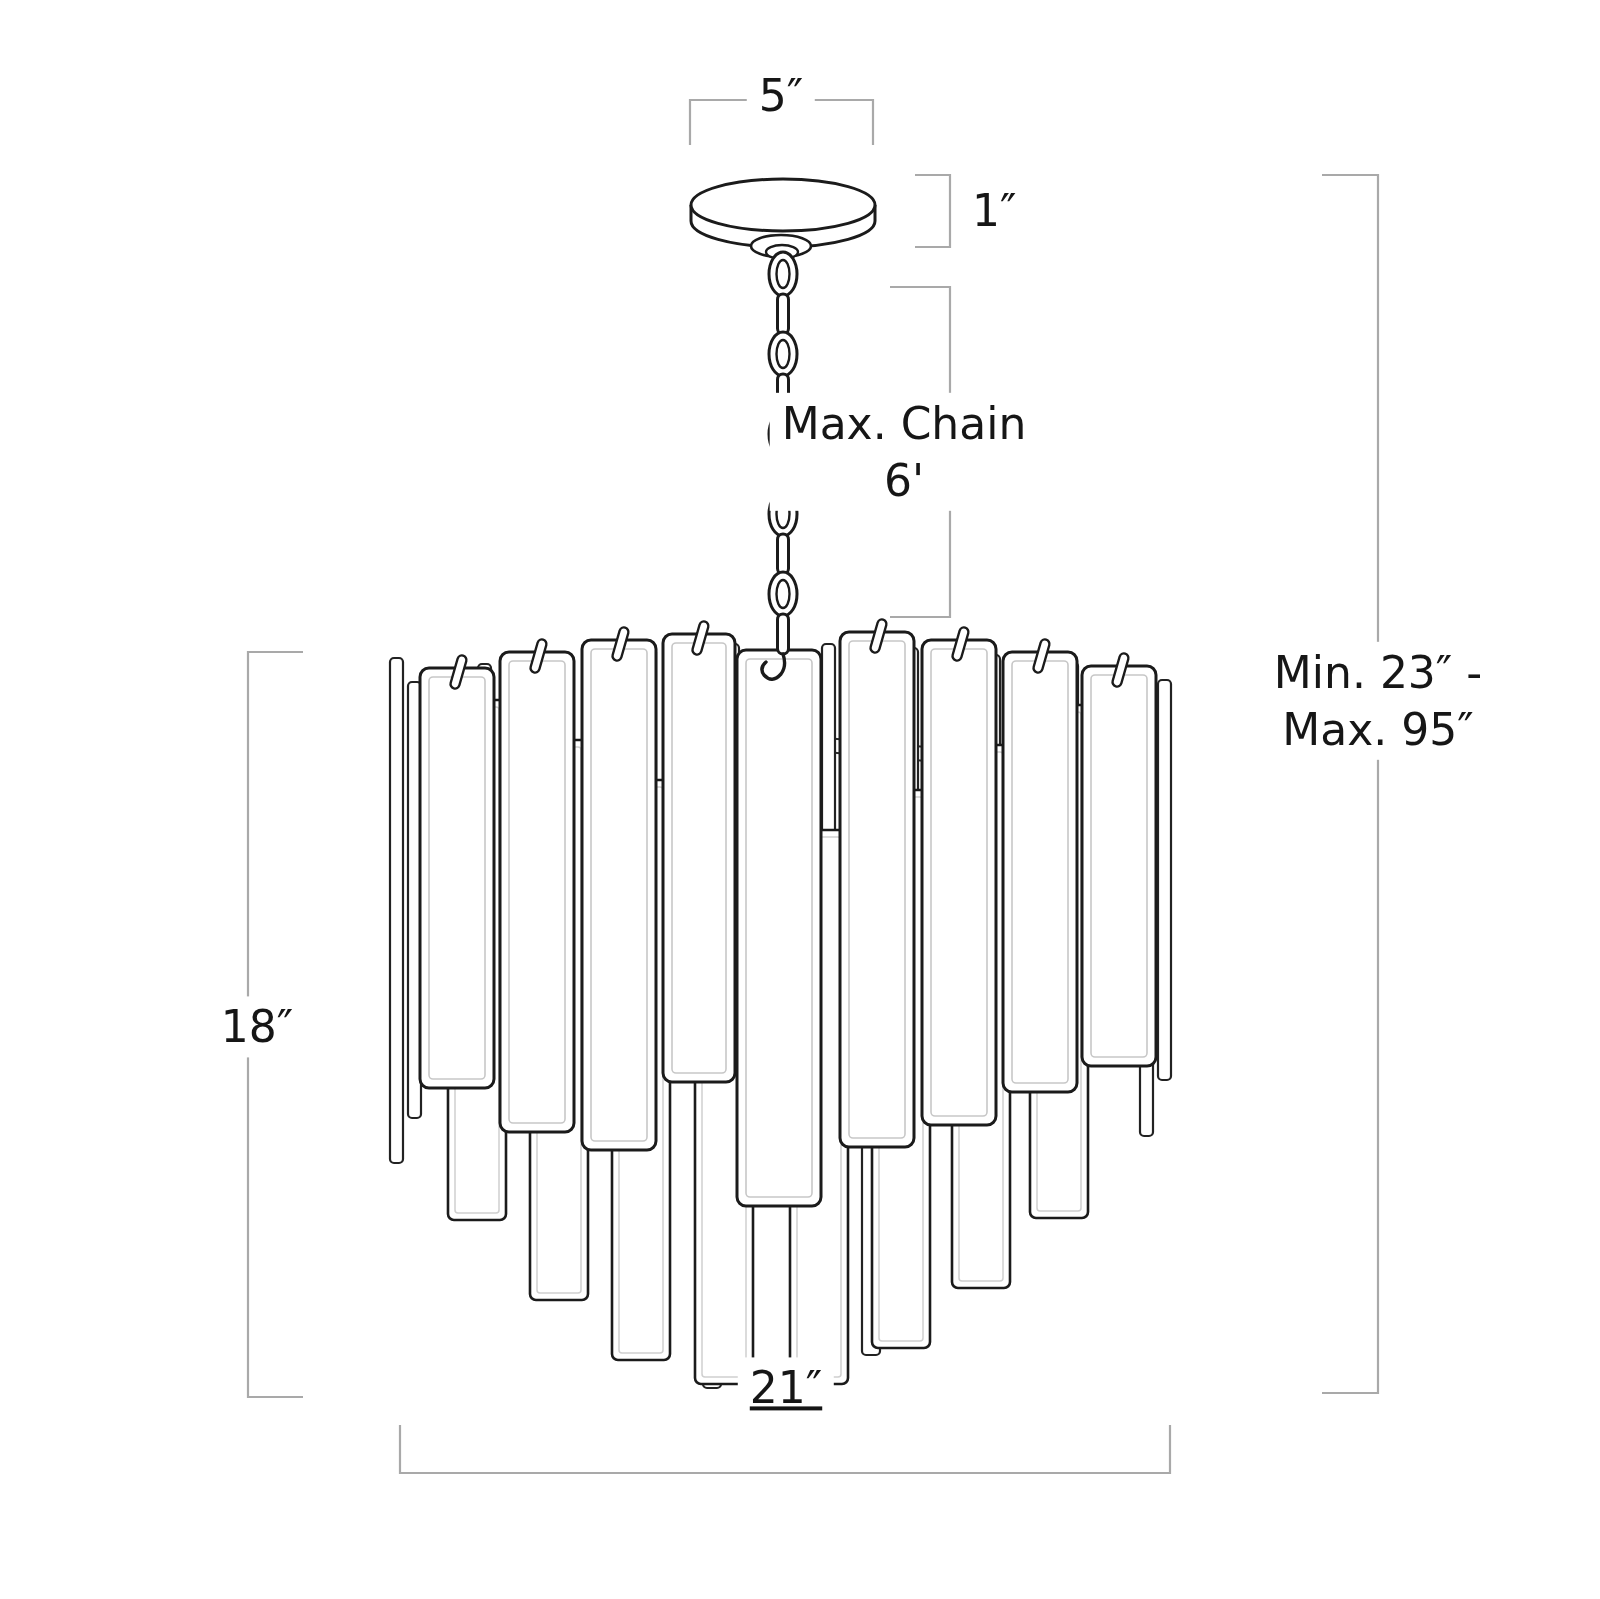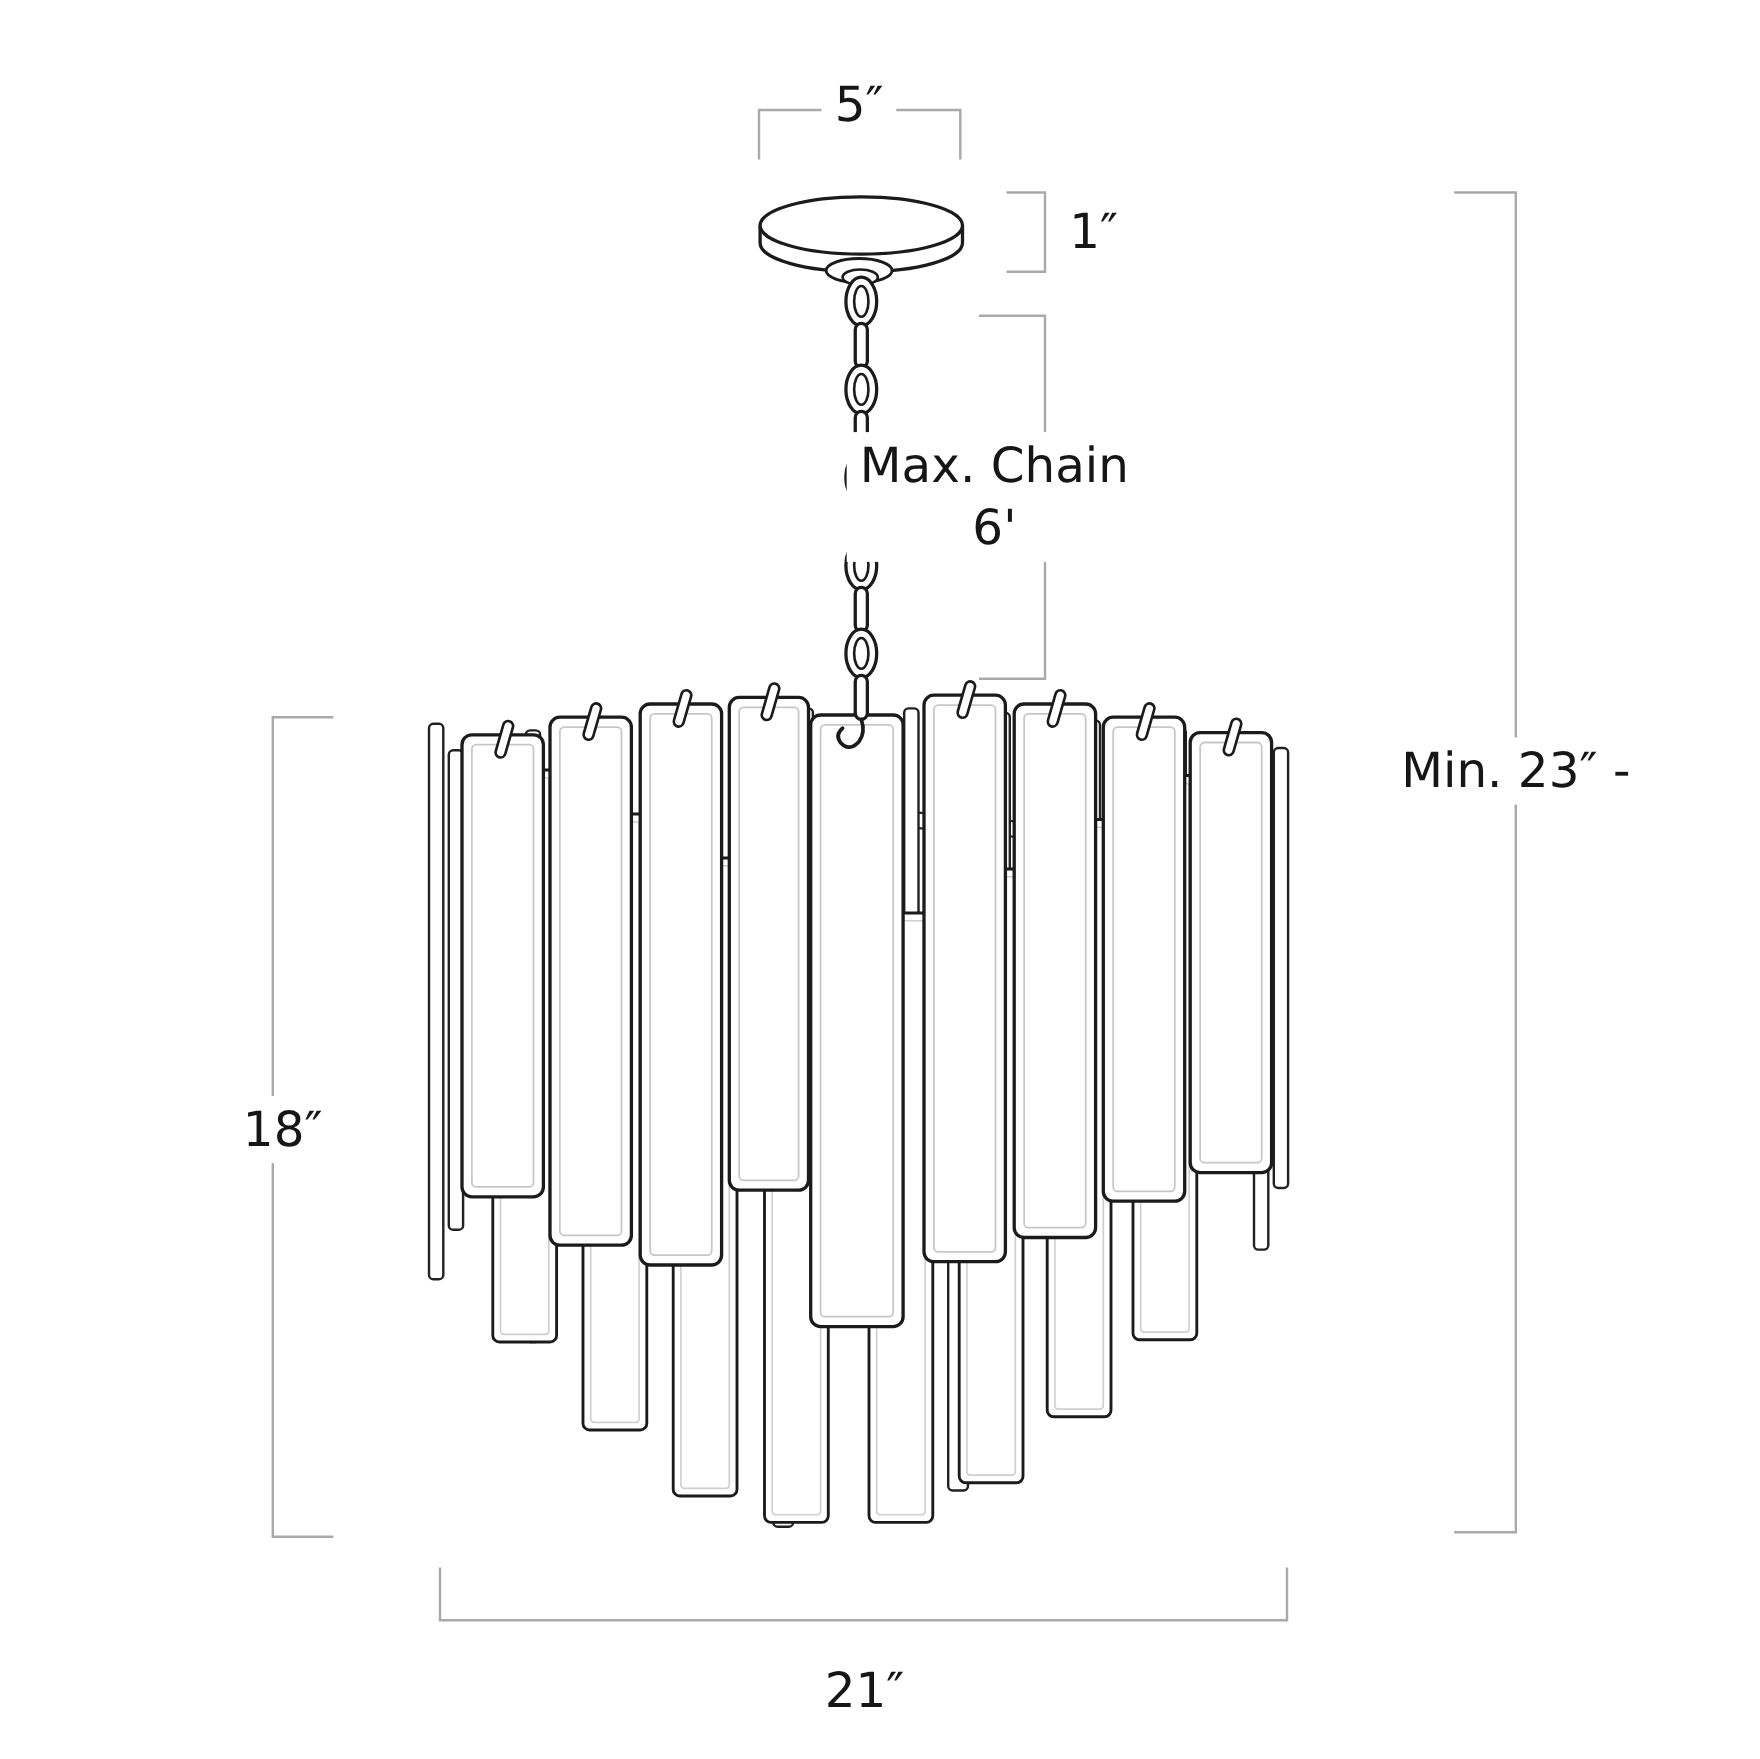--- a/index.html
+++ b/index.html
@@ -124,15 +124,16 @@
 </svg>
 
 <div class="label" style="left:781px;top:96px;">5″</div>
 <div class="label label-left" style="left:972px;top:211px;">1″</div>
 <div class="label" style="left:904px;top:452px;">
   <div>Max. Chain</div>
   <div>6'</div>
 </div>
 <div class="label" style="left:1378px;top:701px;text-align:center;">
   <div>Min. 23″ -</div>
+  <div>Max. 95″</div>
 </div>
 <div class="label" style="left:257px;top:1027px;">18″</div>
-<div class="label" style="left:786px;top:1537px;">21″</div>
+<div class="label" style="left:786px;top:1388px;text-decoration:underline;">21″</div>
 
 </body></html>

